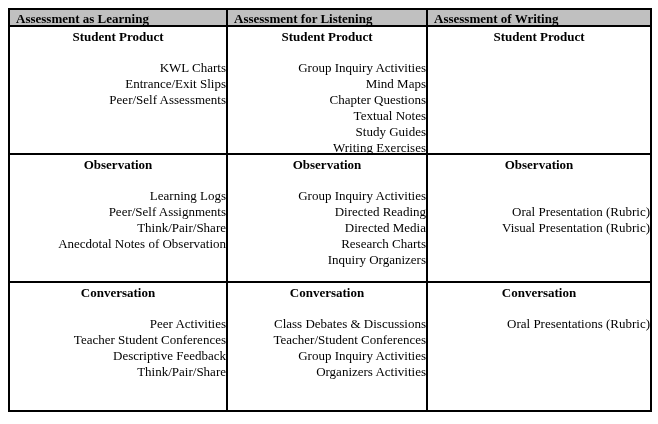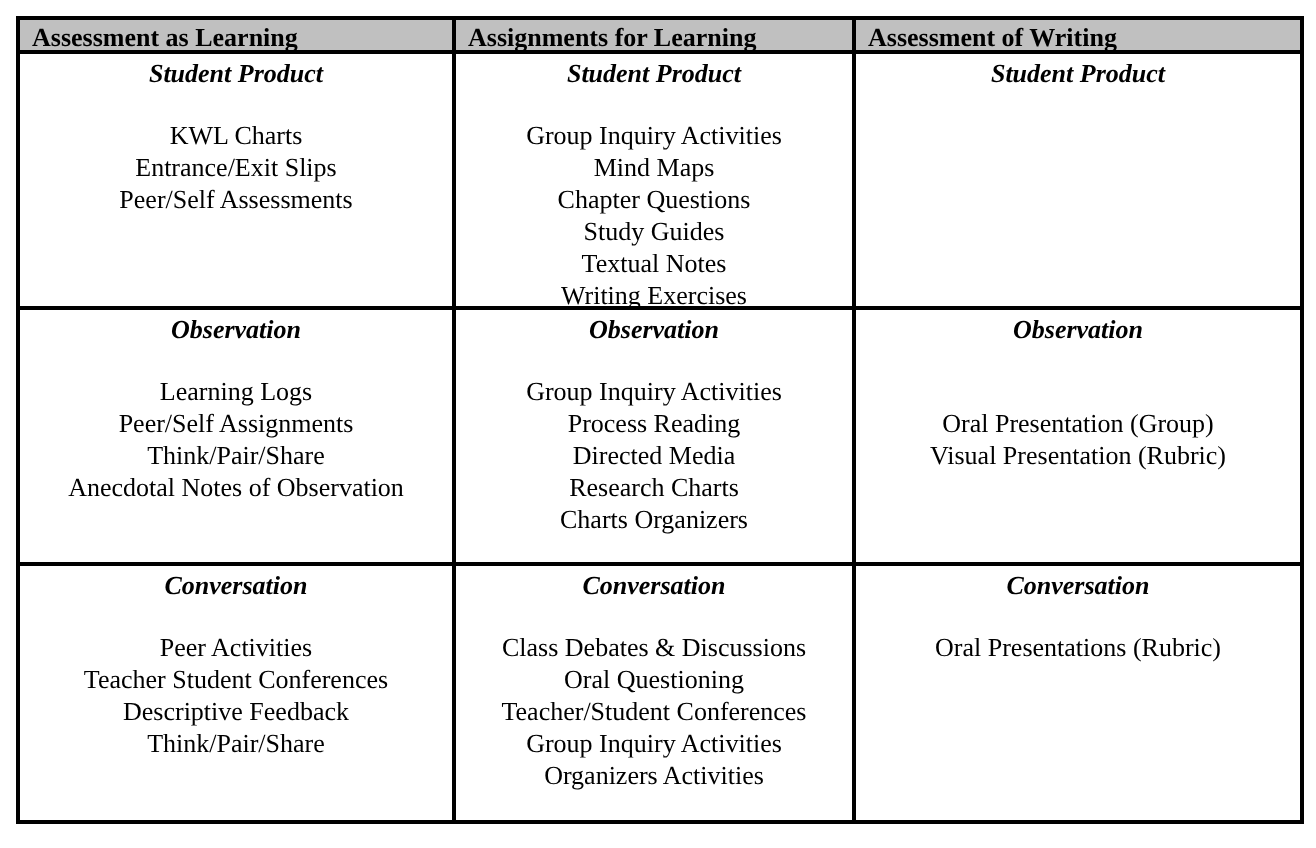--- a/index.html
+++ b/index.html
@@ -48,107 +48,106 @@
   }
   .vline {
     border-right: 2px solid var(--border-color, #000000);
   }
   .hline {
     border-bottom: 2px solid var(--border-color, #000000);
   }
   .section-title {
     font-weight: bold;
     line-height: 17px;
-    font-style: italic;
   }
   .items {
     margin-top: 15px;
+    text-align: right;
   }
   .items.extra-gap {
     margin-top: 31px;
   }
   .item-line {
     min-height: 16px;
     line-height: 16px;
   }
 </style>
 </head>
 <body>
 
 <div class="page">
   <div class="assessment-table">
 
     <div class="hdr-cell vline">Assessment as Learning</div>
-    <div class="hdr-cell vline">Assignments for Learning</div>
+    <div class="hdr-cell vline">Assessment for Listening</div>
     <div class="hdr-cell">Assessment of Writing</div>
 
     <div class="cell vline hline">
       <div class="section-title">Student Product</div>
       <div class="items">
           <div class="item-line">KWL Charts</div>
           <div class="item-line">Entrance/Exit Slips</div>
           <div class="item-line">Peer/Self Assessments</div>
         </div>
     </div>
     <div class="cell vline hline">
       <div class="section-title">Student Product</div>
       <div class="items">
           <div class="item-line">Group Inquiry Activities</div>
           <div class="item-line">Mind Maps</div>
           <div class="item-line">Chapter Questions</div>
+          <div class="item-line">Textual Notes</div>
           <div class="item-line">Study Guides</div>
-          <div class="item-line">Textual Notes</div>
           <div class="item-line">Writing Exercises</div>
         </div>
     </div>
     <div class="cell hline">
       <div class="section-title">Student Product</div>
     </div>
 
     <div class="cell vline hline">
       <div class="section-title">Observation</div>
       <div class="items">
           <div class="item-line">Learning Logs</div>
           <div class="item-line">Peer/Self Assignments</div>
           <div class="item-line">Think/Pair/Share</div>
           <div class="item-line">Anecdotal Notes of Observation</div>
         </div>
     </div>
     <div class="cell vline hline">
       <div class="section-title">Observation</div>
       <div class="items">
           <div class="item-line">Group Inquiry Activities</div>
-          <div class="item-line">Process Reading</div>
+          <div class="item-line">Directed Reading</div>
           <div class="item-line">Directed Media</div>
           <div class="item-line">Research Charts</div>
-          <div class="item-line">Charts Organizers</div>
+          <div class="item-line">Inquiry Organizers</div>
         </div>
     </div>
     <div class="cell hline">
       <div class="section-title">Observation</div>
       <div class="items extra-gap">
-          <div class="item-line">Oral Presentation (Group)</div>
+          <div class="item-line">Oral Presentation (Rubric)</div>
           <div class="item-line">Visual Presentation (Rubric)</div>
         </div>
     </div>
 
     <div class="cell vline">
       <div class="section-title">Conversation</div>
       <div class="items">
           <div class="item-line">Peer Activities</div>
           <div class="item-line">Teacher Student Conferences</div>
           <div class="item-line">Descriptive Feedback</div>
           <div class="item-line">Think/Pair/Share</div>
         </div>
     </div>
     <div class="cell vline">
       <div class="section-title">Conversation</div>
       <div class="items">
           <div class="item-line">Class Debates &amp; Discussions</div>
-          <div class="item-line">Oral Questioning</div>
           <div class="item-line">Teacher/Student Conferences</div>
           <div class="item-line">Group Inquiry Activities</div>
           <div class="item-line">Organizers Activities</div>
         </div>
     </div>
     <div class="cell">
       <div class="section-title">Conversation</div>
       <div class="items">
           <div class="item-line">Oral Presentations (Rubric)</div>
         </div>

